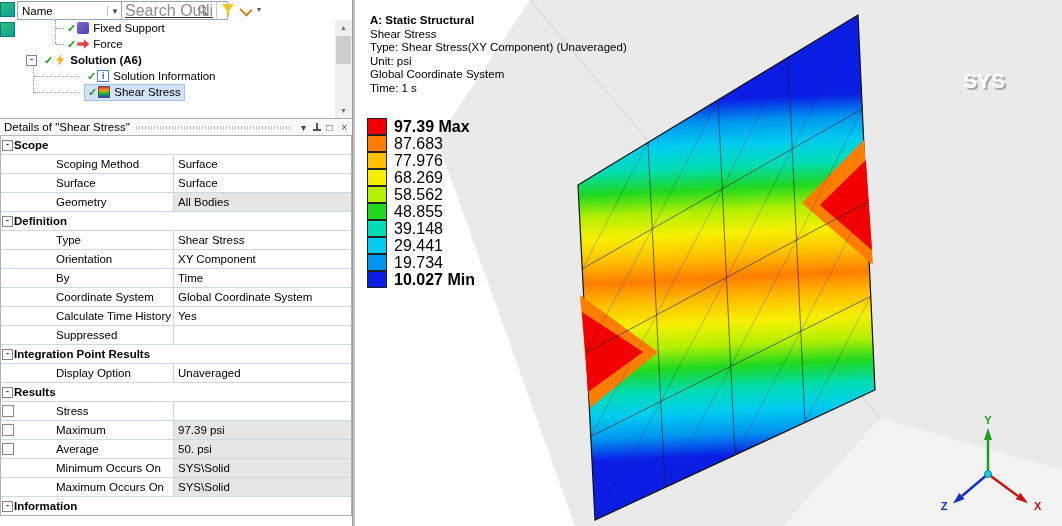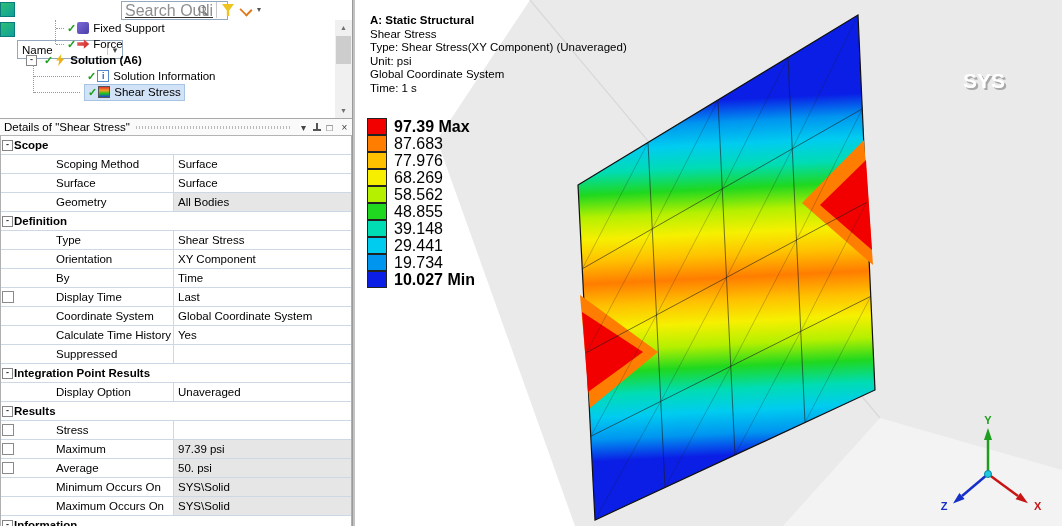--- a/index.html
+++ b/index.html
@@ -4,21 +4,21 @@
 <style>
   html,body{margin:0;padding:0;background:#fff;}
   #app{position:relative;width:1062px;height:526px;background:#fff;overflow:hidden;
        font-family:"Liberation Sans",sans-serif;color:#000;}
   
   #left{position:absolute;left:0;top:0;width:352px;height:526px;background:#fff;}
   #divider{position:absolute;left:352px;top:0;width:3px;height:526px;background:#c2c2c2;border-left:1px solid #9a9a9a;}
   
   #toolbar{position:absolute;left:0;top:0;width:352px;height:20px;background:#fff;}
   .cropico{position:absolute;left:0;width:13px;height:13px;background:linear-gradient(135deg,#2fbf71,#0e9f9f);border:1px solid #0b7b7b;}
-  .combo{position:absolute;left:17px;top:1px;width:100px;height:17px;border:1px solid #94a7bd;background:#fff;display:flex;align-items:center;font-size:11.5px;padding-left:4px;margin-top:39px;}
+  .combo{position:absolute;left:17px;top:1px;width:100px;height:17px;border:1px solid #94a7bd;background:#fff;display:flex;align-items:center;font-size:11.5px;padding-left:4px;}
   .combo .arr{margin-left:auto;border-left:1px solid #c8c8c8;width:14px;text-align:center;color:#444;font-size:9px;}
   #searchbox{position:absolute;left:121px;top:1px;width:88px;height:13px;border:1px solid #94a7bd;font-size:16px;padding:2px 14px 2px 3px;font-family:"Liberation Sans",sans-serif;color:#333;text-decoration:underline;}
   #searchbox::placeholder{color:#8f8f8f;}
   .mag{position:absolute;left:198px;top:5px;width:6px;height:6px;border:1.5px solid #777;border-radius:50%;}
   .mag::after{content:"";position:absolute;width:4px;height:1.5px;background:#777;transform:rotate(45deg);left:5px;top:7px;}
   .tsep{position:absolute;left:216px;top:2px;height:16px;border-left:1px solid #c8c8c8;}
   .filt{position:absolute;left:222px;top:4px;width:12px;height:12px;background:#f0c420;clip-path:polygon(0 0,100% 0,60% 55%,60% 100%,40% 100%,40% 55%);}
   .chev{position:absolute;left:241px;top:5px;width:8px;height:8px;border-right:2.5px solid #e07818;border-bottom:2.5px solid #e07818;transform:rotate(45deg) scaleY(.85);}
   .ddarr{position:absolute;left:257px;top:5px;font-size:8px;color:#555;}
   
@@ -190,27 +190,20 @@
           </div>
           <div class="dt-row">
             <span class="dt-gut"></span>
             <span class="dt-label">Orientation</span>
             <span class="dt-value">XY Component</span>
           </div>
           <div class="dt-row">
             <span class="dt-gut"></span>
             <span class="dt-label">By</span>
             <span class="dt-value">Time</span>
-          </div>
-          <div class="dt-row">
-            <span class="dt-gut">
-              <span class="cbx"></span>
-            </span>
-            <span class="dt-label">Display Time</span>
-            <span class="dt-value">Last</span>
           </div>
           <div class="dt-row">
             <span class="dt-gut"></span>
             <span class="dt-label">Coordinate System</span>
             <span class="dt-value">Global Coordinate System</span>
           </div>
           <div class="dt-row">
             <span class="dt-gut"></span>
             <span class="dt-label">Calculate Time History</span>
             <span class="dt-value">Yes</span>

